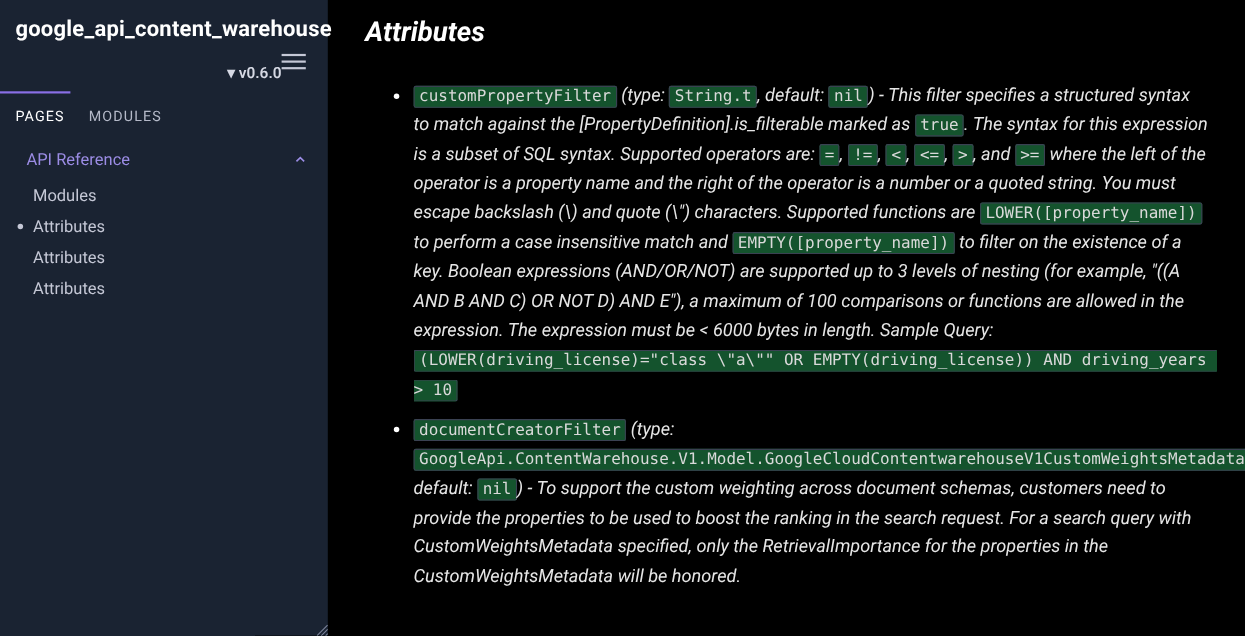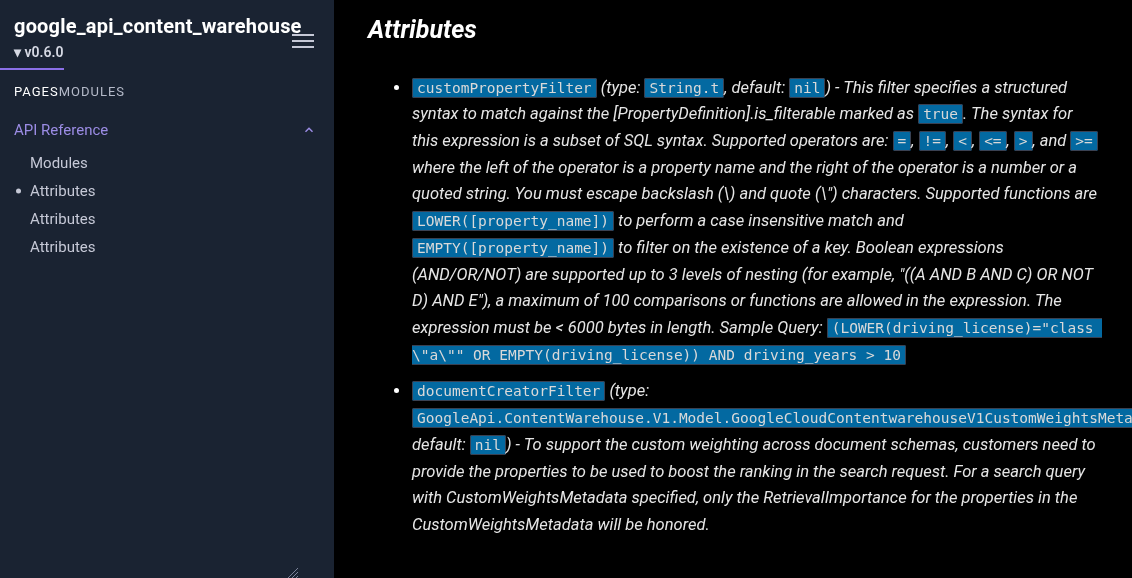--- a/index.html
+++ b/index.html
@@ -6,41 +6,41 @@
     body {
       font-family: -apple-system, BlinkMacSystemFont, "Segoe UI", Roboto, Helvetica, Arial, sans-serif;
       background: #000;
       color: #e6e6e6;
       display: flex;
       width: 1132px;
       height: 578px;
       overflow: hidden;
     }
     .sidebar {
-      width: 334px;
+      width: 298px;
       background: #1a2332;
       flex-shrink: 0;
       display: flex;
       flex-direction: column;
       color: #c5c8d6;
     }
     .sidebar-header {
       padding: 14px 14px 10px 14px;
     }
     .project-name {
       font-size: 20px;
       font-weight: 700;
       color: #fff;
       letter-spacing: 0.2px;
     }
     .project-version-row {
       display: flex;
-      justify-content: space-between;
+      justify-content: flex-end;
       align-items: center;
-      margin-top: 6px;
+      margin-top: 20px;
     }
     .project-version {
       font-size: 14px;
       color: #d6d9e4;
       font-weight: 600;
     }
     .hamburger {
       width: 22px;
       height: 14px;
       display: flex;
@@ -61,37 +61,38 @@
     .tab-accent {
       position: absolute;
       top: -2px;
       left: 0;
       width: 64px;
       height: 2px;
       background: #8a6fe6;
     }
     .tabs {
       display: flex;
+      gap: 22px;
       padding: 14px 14px 8px 14px;
       font-size: 13px;
       letter-spacing: 1px;
       font-weight: 400;
       color: #b5bac9;
     }
     .tab {
       cursor: pointer;
     }
     .tab.active {
       color: #fff;
     }
     .section-header {
       display: flex;
       justify-content: space-between;
       align-items: center;
-      padding: 14px 18px 10px 14px;
+      padding: 14px 18px 10px 24px;
       color: #9b8ce4;
       font-size: 15px;
       cursor: pointer;
     }
     .chevron {
       width: 14px;
       height: 14px;
     }
     .nav-list {
       list-style: none;
@@ -152,21 +153,21 @@
       left: -18px;
       top: 10px;
       width: 5px;
       height: 5px;
       background: #fff;
       border-radius: 50%;
     }
     code {
       font-family: ui-monospace, Menlo, Consolas, monospace;
       font-style: normal;
-      background: #0369a1;
+      background: #14532d;
       color: #d9d9d9;
       padding: 1px 4px;
       border: 1px solid #3a4152;
       border-radius: 2px;
       font-size: 14.5px;
       white-space: nowrap;
     }
     code.block {
       display: inline;
       white-space: pre-wrap;

